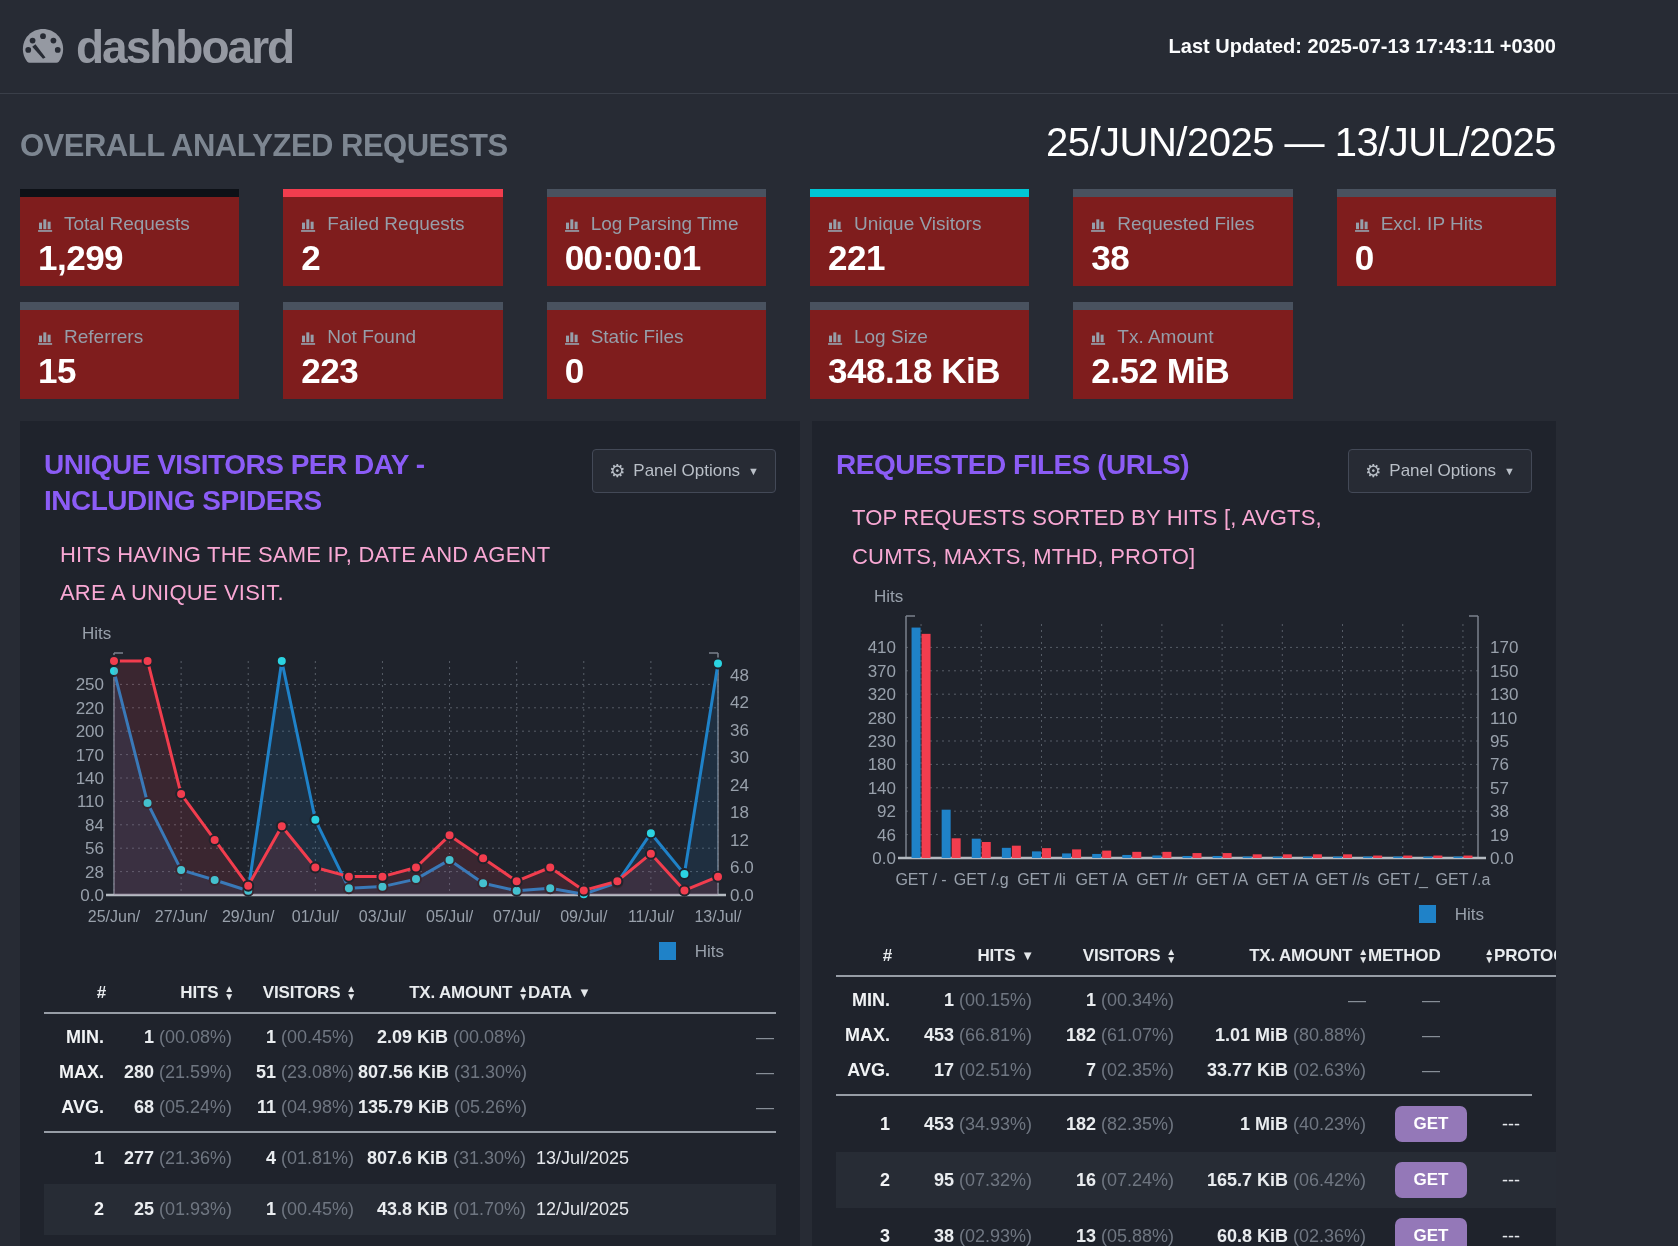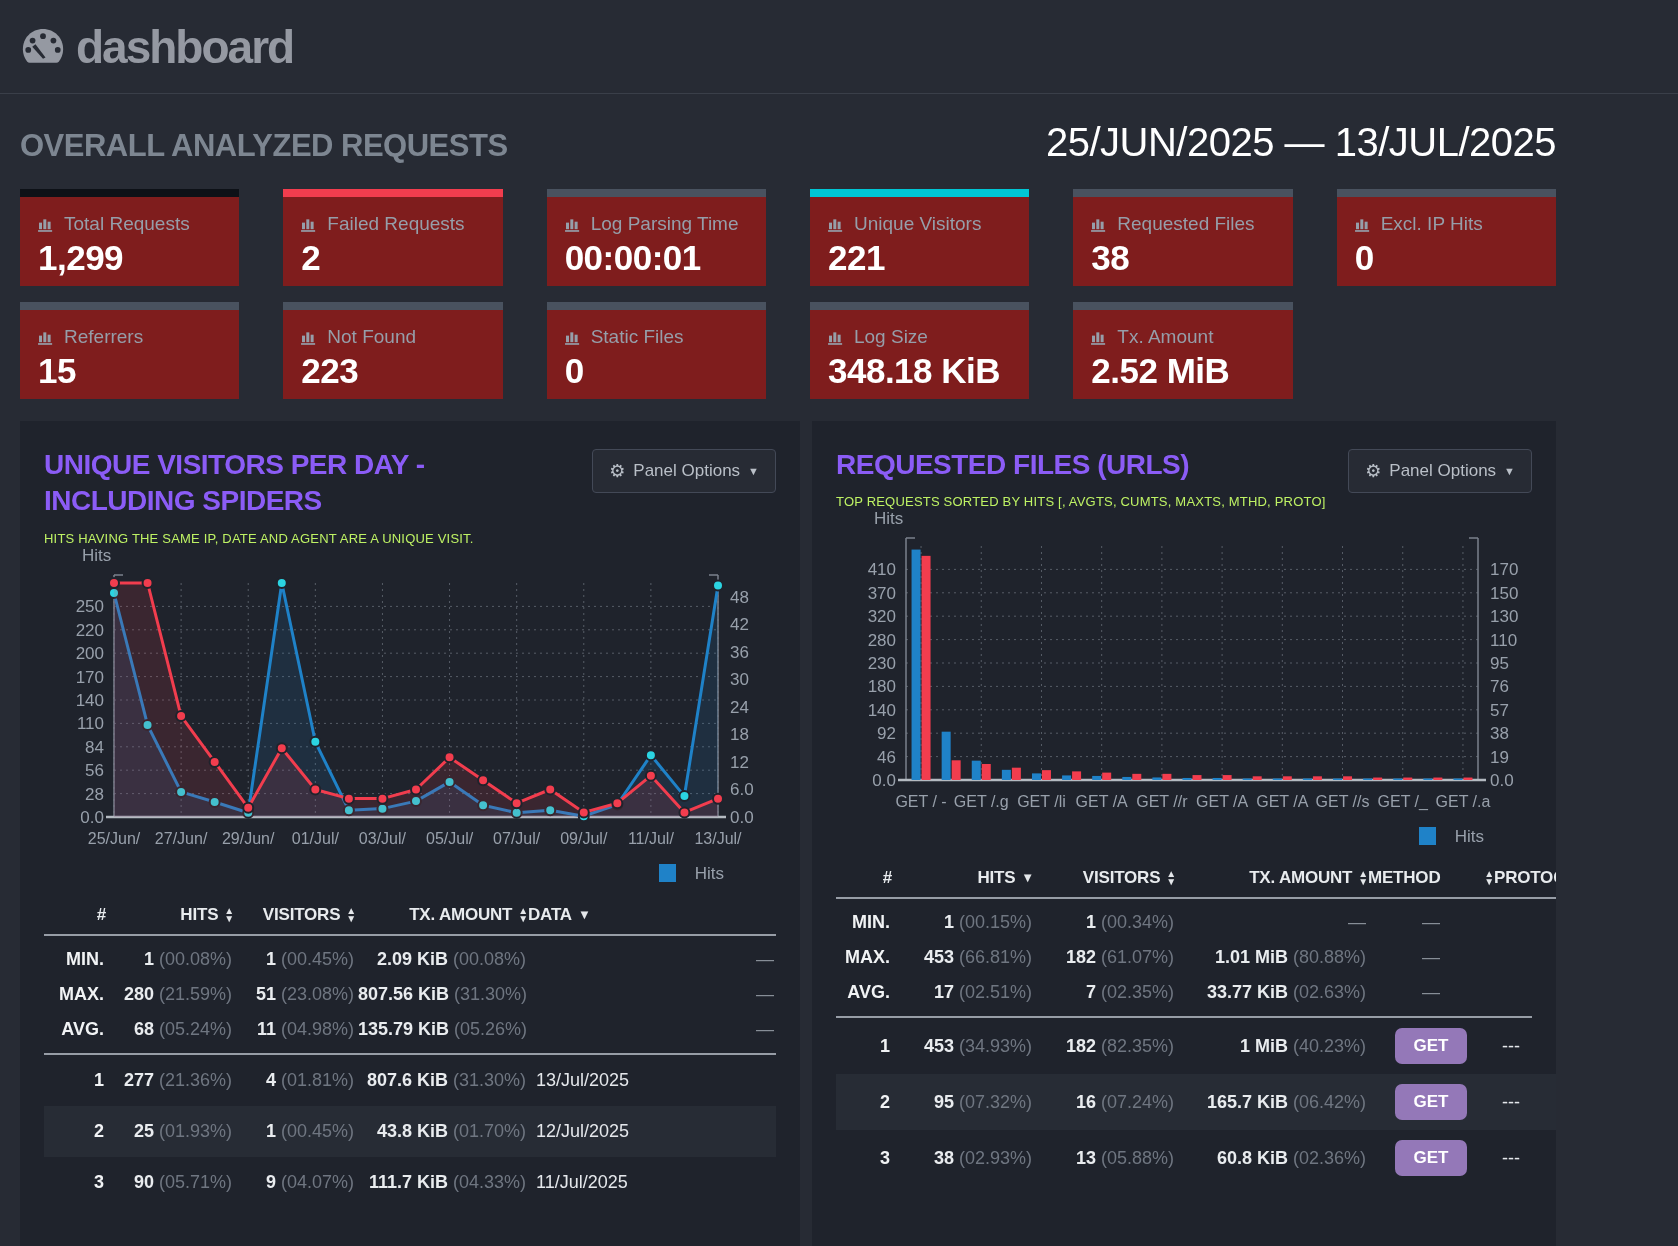--- a/index.html
+++ b/index.html
@@ -25,21 +25,21 @@
   .card-label{display:flex;gap:9px;align-items:center;font-size:19px;color:#969ea9;white-space:nowrap;}
   .card-label svg{fill:#969ea9;flex:0 0 auto;}
   .card-value{font-size:35px;font-weight:700;color:#ffffff;margin-top:3px;letter-spacing:-0.5px;white-space:nowrap;}
   
   .panels{display:flex;gap:12px;margin-top:22px;align-items:stretch;}
   .panel{background:#1f232c;box-sizing:border-box;padding:20px 24px;min-height:870px;overflow:hidden;}
   .panel.v{width:780px;}
   .panel.f{width:744px;}
   .panel-head{display:flex;justify-content:space-between;align-items:flex-start;}
   .panel-title{font-size:28px;color:#8b5cf6;font-weight:700;margin:6px 0 8px;line-height:1.3;max-width:520px;letter-spacing:-0.5px;}
-  .panel-sub{font-size:13px;color:#bef264;max-width:490px;line-height:1.75;margin:0;letter-spacing:0.2px;}
+  .panel-sub{font-size:22px;color:#f9a8d4;max-width:490px;line-height:1.75;margin:16px;letter-spacing:0.2px;}
   .panel-opts{background:#272b34;border:1px solid #434957;color:#b9bfc7;font-size:17px;padding:0 16px;height:44px;border-radius:4px;display:flex;align-items:center;gap:8px;margin-top:8px;font-family:inherit;cursor:pointer;flex:0 0 auto;}
   .gear{font-size:18px;line-height:1;}
   .caret{font-size:11px;}
   
   svg.chart{display:block;margin-top:6px;overflow:visible;}
   svg .grid{stroke:#575d67;stroke-width:1;stroke-dasharray:2 4;}
   svg .axis{stroke:#7b828c;stroke-width:1.5;}
   svg .baseline{stroke:#b4bac1;stroke-width:2.5;}
   svg text{font-family:"Liberation Sans",sans-serif;}
   svg .tick{font-size:17px;fill:#98a0ab;}
@@ -86,20 +86,21 @@
             <circle cx="32" cy="14" r="4"></circle>
               <circle cx="17.5" cy="20" r="4"></circle>
               <circle cx="46.5" cy="20" r="4"></circle>
             <circle cx="11.5" cy="33" r="4"></circle>
               <circle cx="52.5" cy="33" r="4"></circle>
             <path d="M35.5 43.5 21.5 25l-4.5 3.8 15 16.7z"></path>
           </g>
         </svg>
         <span class="logo-text">dashboard</span>
       </div>
+      <div class="updated">Last Updated: 2025-07-13 17:43:11 +0300</div>
     </div>
   </header>
 
   <div class="container">
 
     <div class="sec-head">
       <h1 class="sec-title">OVERALL ANALYZED REQUESTS</h1>
       <div class="date-range">25/JUN/2025 — 13/JUL/2025</div>
     </div>
 

